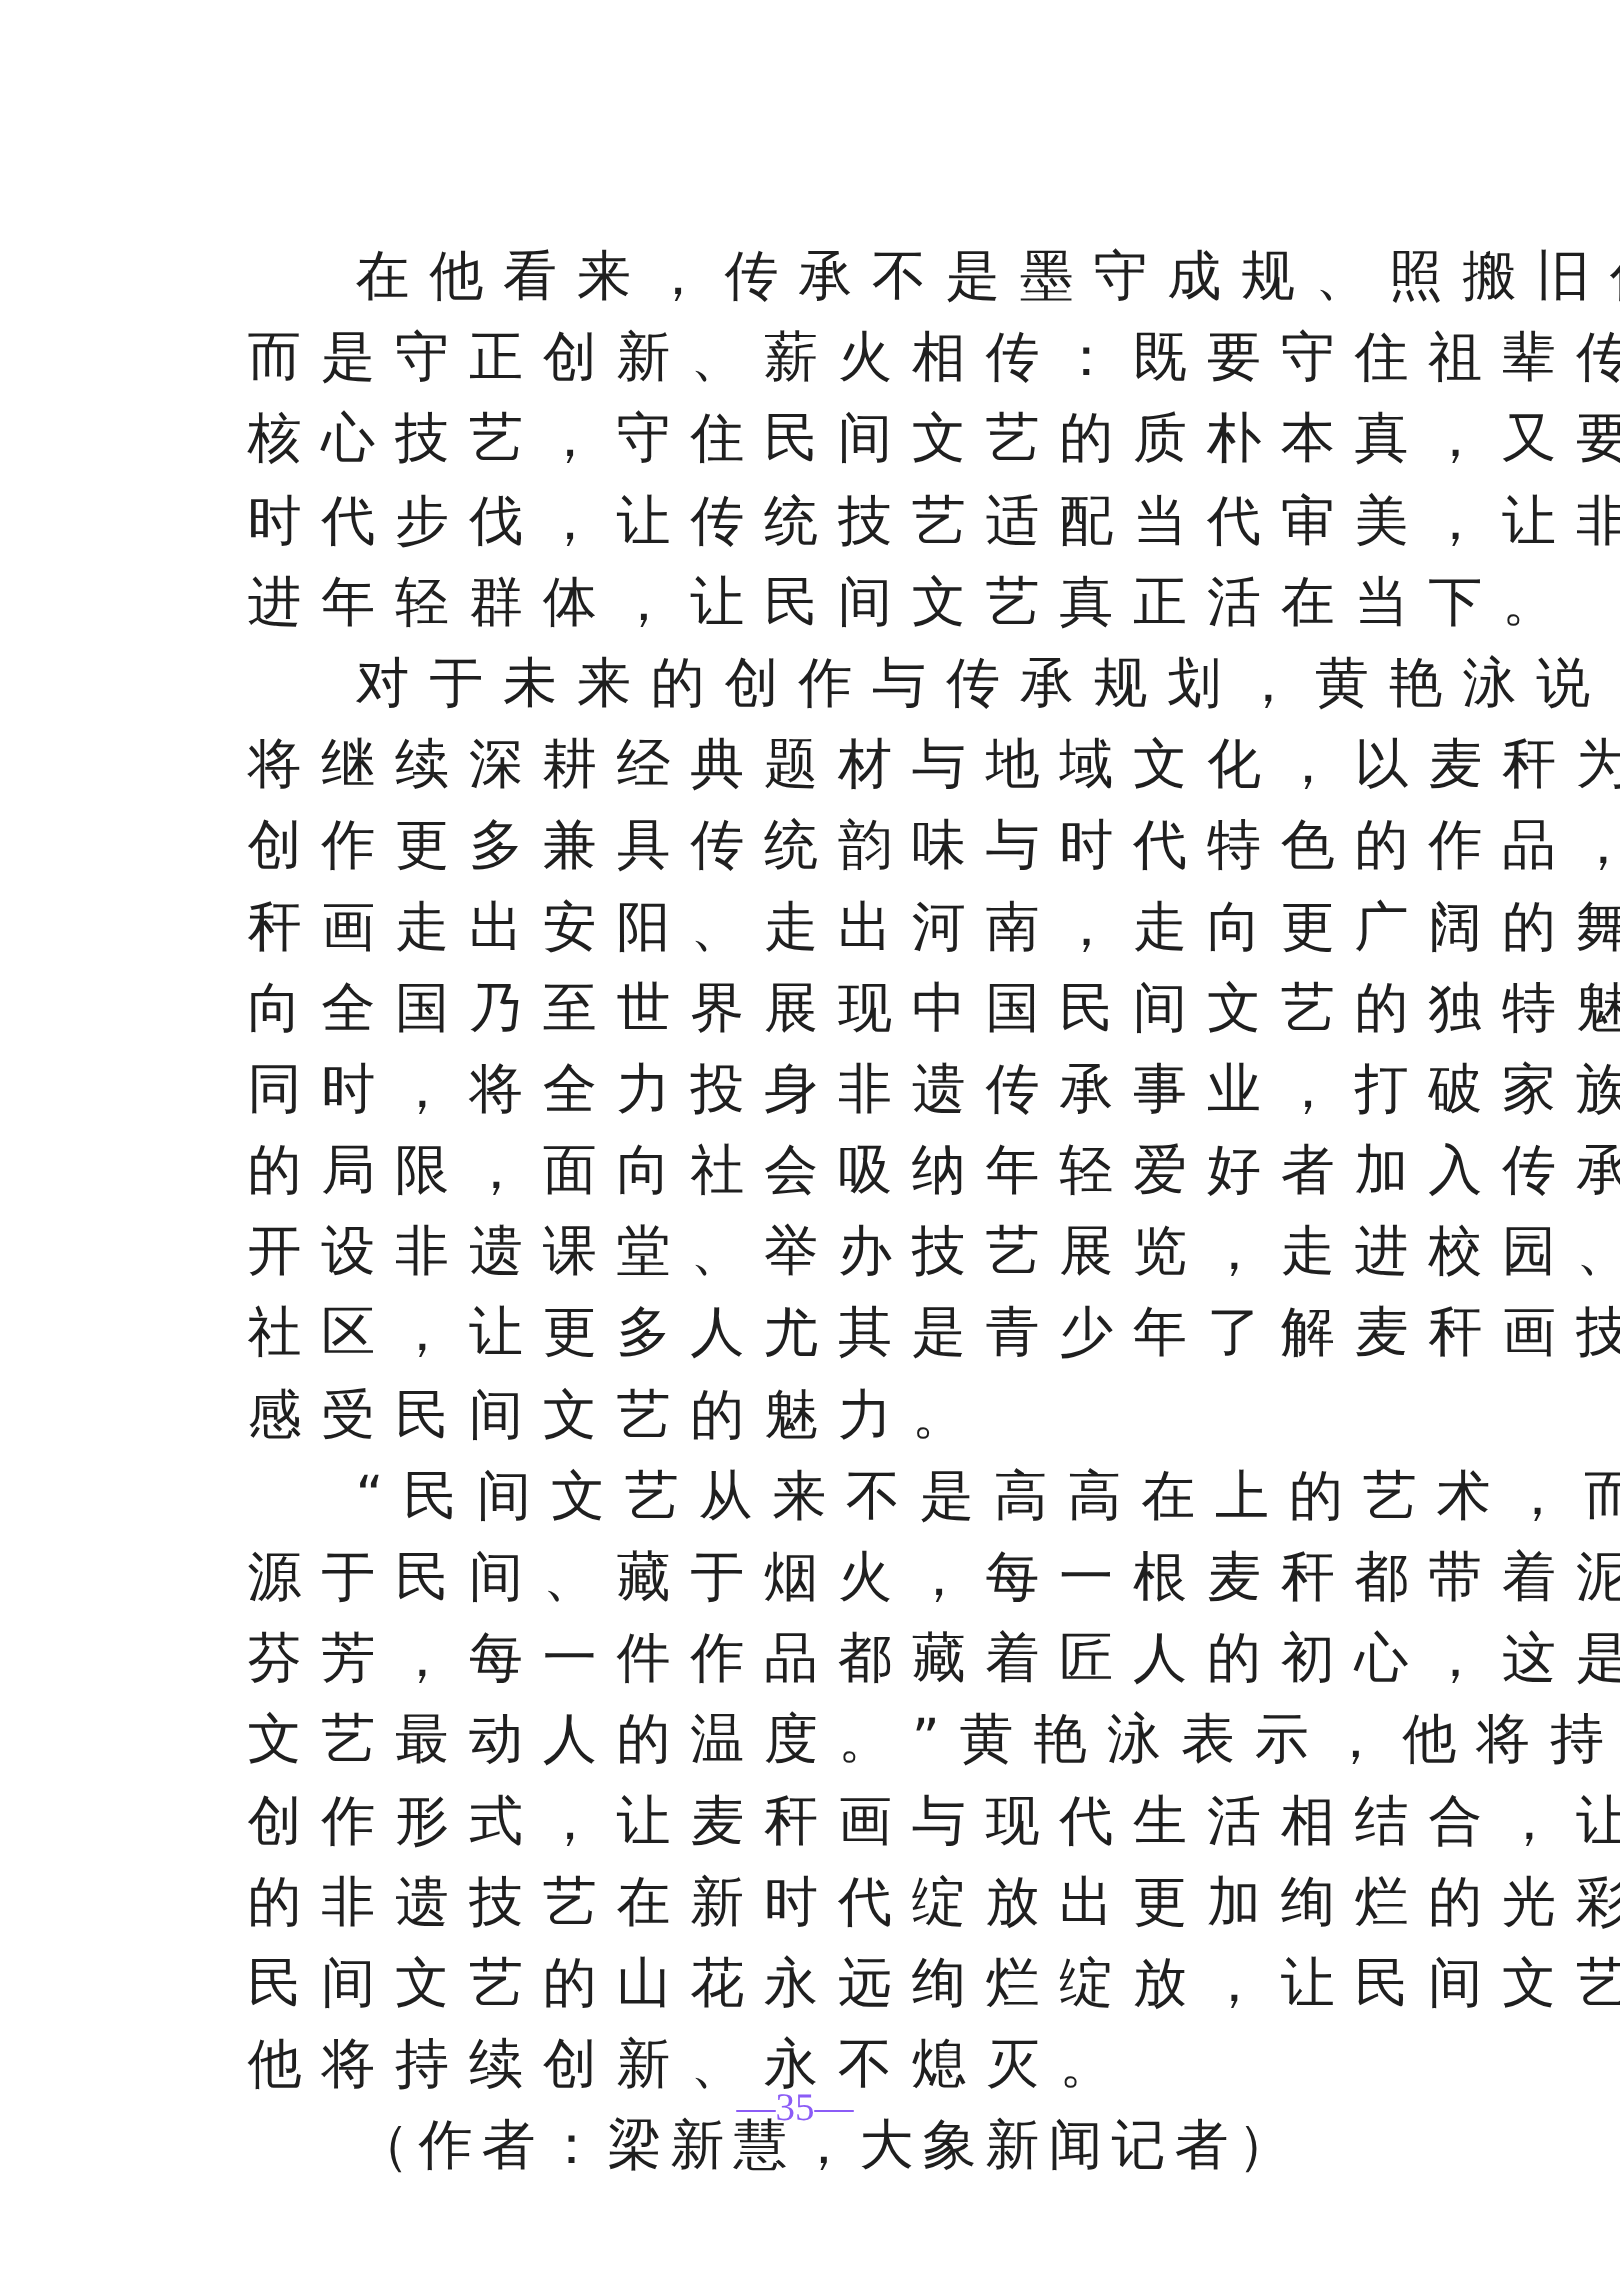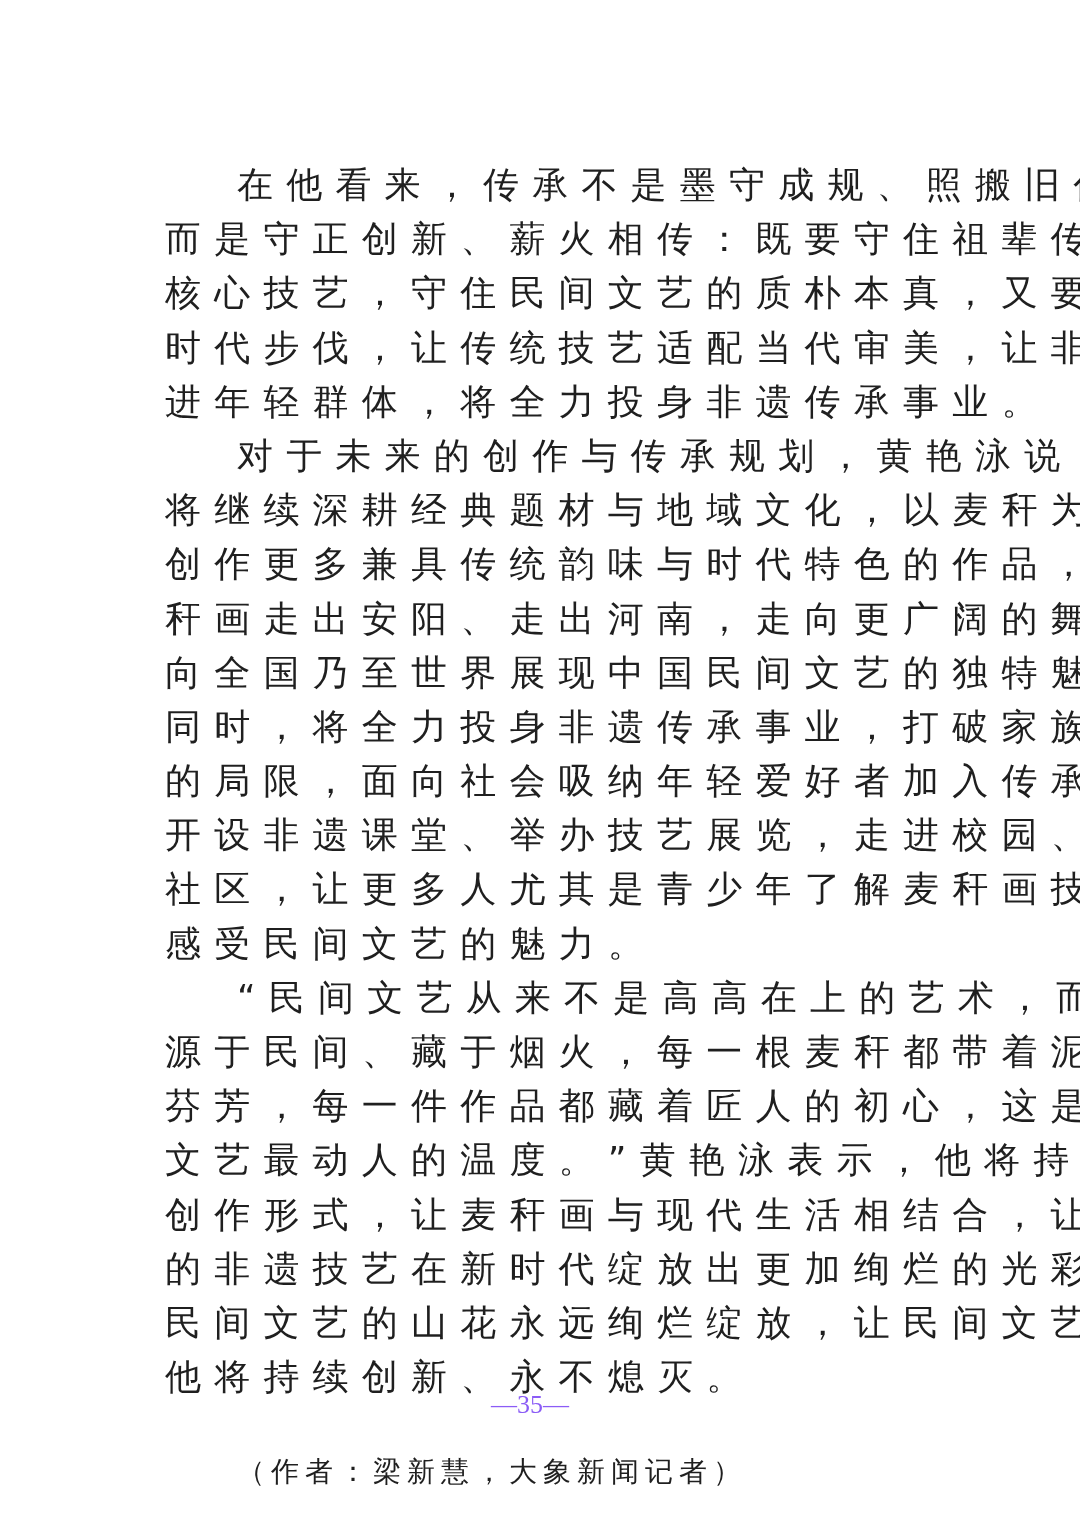--- a/index.html
+++ b/index.html
@@ -38,26 +38,25 @@
       white-space: nowrap;
       color: #1f1f1f;
     }
     .line.indent {
       padding-left: 72px;
     }
     .byline {
       display: block;
       height: 54px;
       line-height: 54px;
-      font-size: 28px;
+      font-size: 36px;
       letter-spacing: 6px;
       padding-left: 72px;
       white-space: nowrap;
       color: #1f1f1f;
-      margin-top: 41px;
     }
     .page-number {
       position: absolute;
       left: 0;
       width: 1060px;
       top: 1390px;
       text-align: center;
       font-family: "Liberation Serif", serif;
       font-size: 26px;
       color: #8b5cf6;
@@ -66,21 +65,21 @@
 </head>
 <body>
 
 <div class="page">
   <div class="body-text">
 
     <span class="line indent">在他看来，传承不是墨守成规、照搬旧作，</span>
     <span class="line">而是守正创新、薪火相传：既要守住祖辈传下的</span>
     <span class="line">核心技艺，守住民间文艺的质朴本真，又要紧跟</span>
     <span class="line">时代步伐，让传统技艺适配当代审美，让非遗走</span>
-    <span class="line">进年轻群体，将全力投身非遗传承事业。</span>
+    <span class="line">进年轻群体，让民间文艺真正活在当下。</span>
 
     <span class="line indent">对于未来的创作与传承规划，黄艳泳说，他</span>
     <span class="line">将继续深耕经典题材与地域文化，以麦秆为媒，</span>
     <span class="line">创作更多兼具传统韵味与时代特色的作品，让麦</span>
     <span class="line">秆画走出安阳、走出河南，走向更广阔的舞台，</span>
     <span class="line">向全国乃至世界展现中国民间文艺的独特魅力。</span>
     <span class="line">同时，将全力投身非遗传承事业，打破家族传承</span>
     <span class="line">的局限，面向社会吸纳年轻爱好者加入传承队伍，</span>
     <span class="line">开设非遗课堂、举办技艺展览，走进校园、走进</span>
     <span class="line">社区，让更多人尤其是青少年了解麦秆画技艺，</span>

